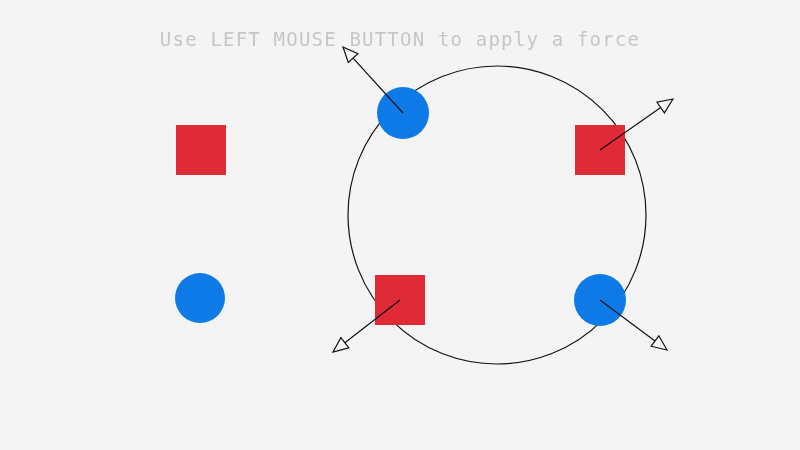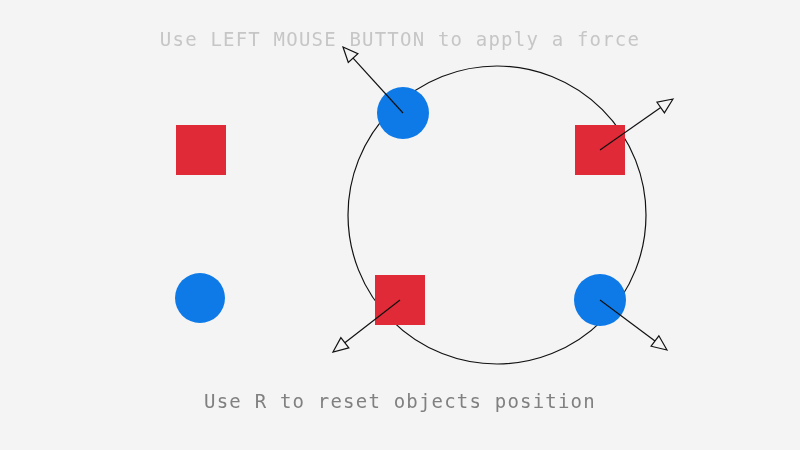--- a/index.html
+++ b/index.html
@@ -75,15 +75,14 @@
           <line x1="400" y1="300" x2="344.84980030522615" y2="342.8031400616155" stroke="#111111" stroke-width="1.2"></line>
           <polygon points="333,352 340.8644943319262,337.6682265960175 348.8351062785261,347.9380535272135" fill="none" stroke="#111111" stroke-width="1.2" stroke-linejoin="miter"></polygon>
         </g>
         <g>
           <line x1="600" y1="300" x2="654.9785033008617" y2="341.02873380661316" stroke="#111111" stroke-width="1.2"></line>
           <polygon points="667,350 651.0909546170607,346.2380490429064 658.8660519846627,335.8194185703199" fill="none" stroke="#111111" stroke-width="1.2" stroke-linejoin="miter"></polygon>
         </g>
       </g>
   </svg>
 
-  <div class="hint" id="hint-bottom">Use R to reset objects position</div>
 
 </div>
 
 </body></html>

